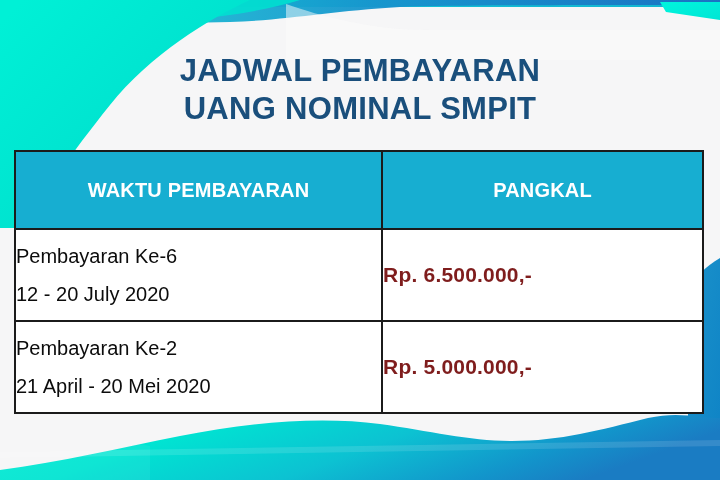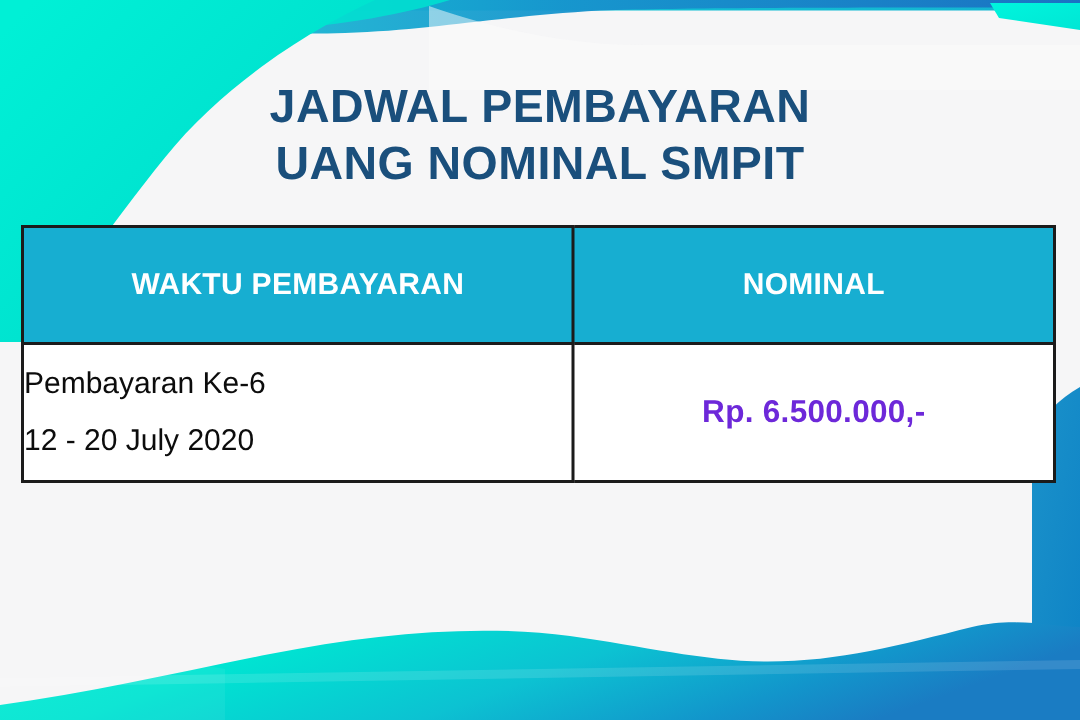--- a/index.html
+++ b/index.html
@@ -94,24 +94,23 @@
     font-weight: normal;
     line-height: 1.0;
   }
   .waktu-line {
     display: block;
     white-space: nowrap;
   }
   .waktu-line.line-1 { margin-bottom: 18px; }
 
   .cell-nominal {
-    text-align: center;
     font-size: 21px;
     font-weight: bold;
-    color: #6d28d9;
+    color: #7f1d1d;
     letter-spacing: 0.2px;
     white-space: nowrap;
   }
 </style>
 </head>
 <body>
 
 <div id="slide">
 
   <svg class="bg-layer" viewBox="0 0 720 480" width="720" height="480" preserveAspectRatio="none">
@@ -196,28 +195,35 @@
     </div>
 
     <table id="schedule-table">
       <colgroup>
         <col class="col-waktu">
         <col class="col-nominal">
       </colgroup>
       <thead>
         <tr>
           <th>WAKTU PEMBAYARAN</th>
-          <th>NOMINAL</th>
+          <th>PANGKAL</th>
         </tr>
       </thead>
       <tbody>
         <tr>
           <td class="cell-waktu">
             <span class="waktu-line line-1">Pembayaran Ke-6</span>
             <span class="waktu-line line-2">12 - 20 July 2020</span>
           </td>
           <td class="cell-nominal">Rp. 6.500.000,-</td>
         </tr>
+        <tr>
+          <td class="cell-waktu">
+            <span class="waktu-line line-1">Pembayaran Ke-2</span>
+            <span class="waktu-line line-2">21 April - 20 Mei 2020</span>
+          </td>
+          <td class="cell-nominal">Rp. 5.000.000,-</td>
+        </tr>
       </tbody>
     </table>
 
   </div>
 </div>
 
 </body></html>

